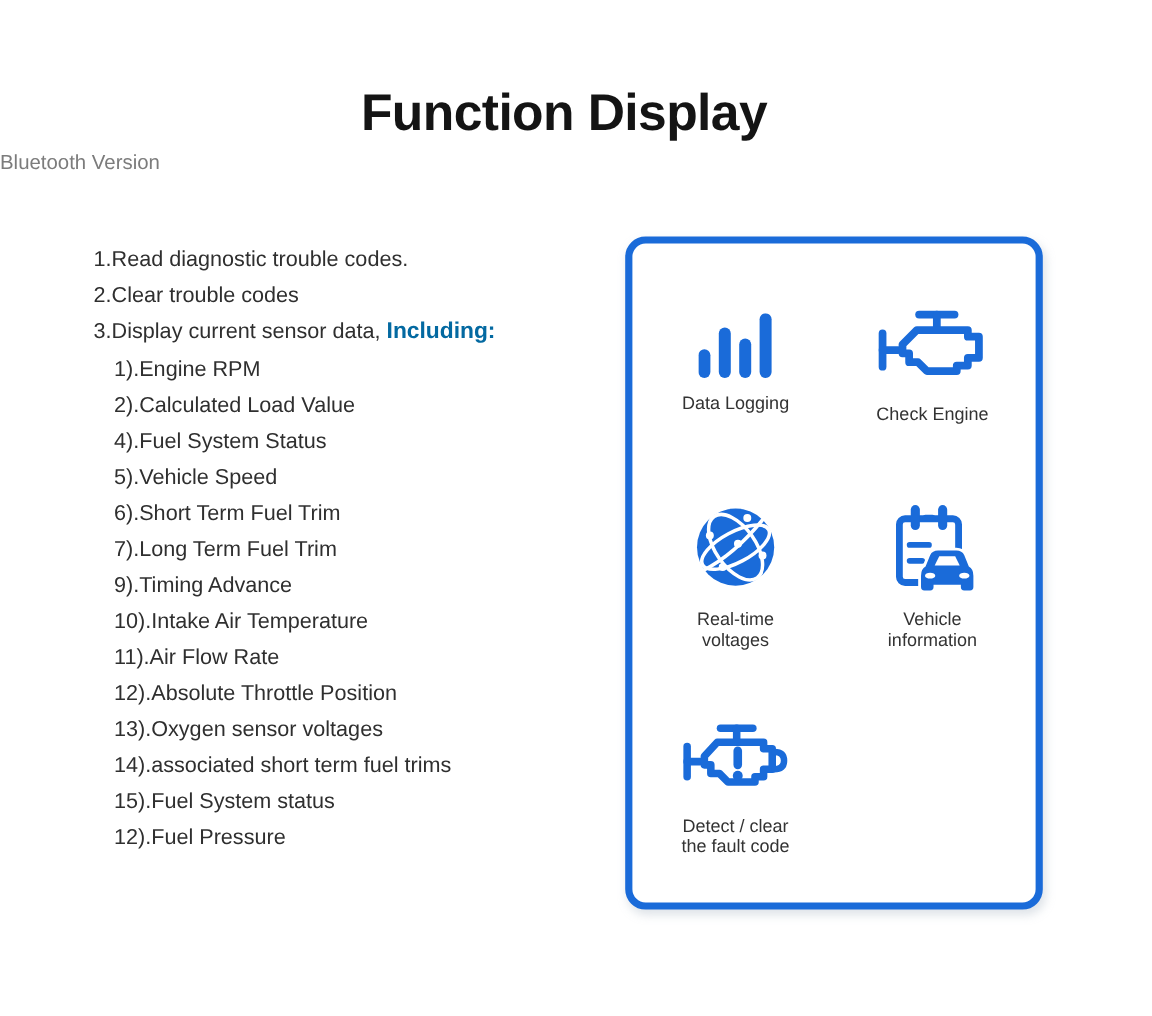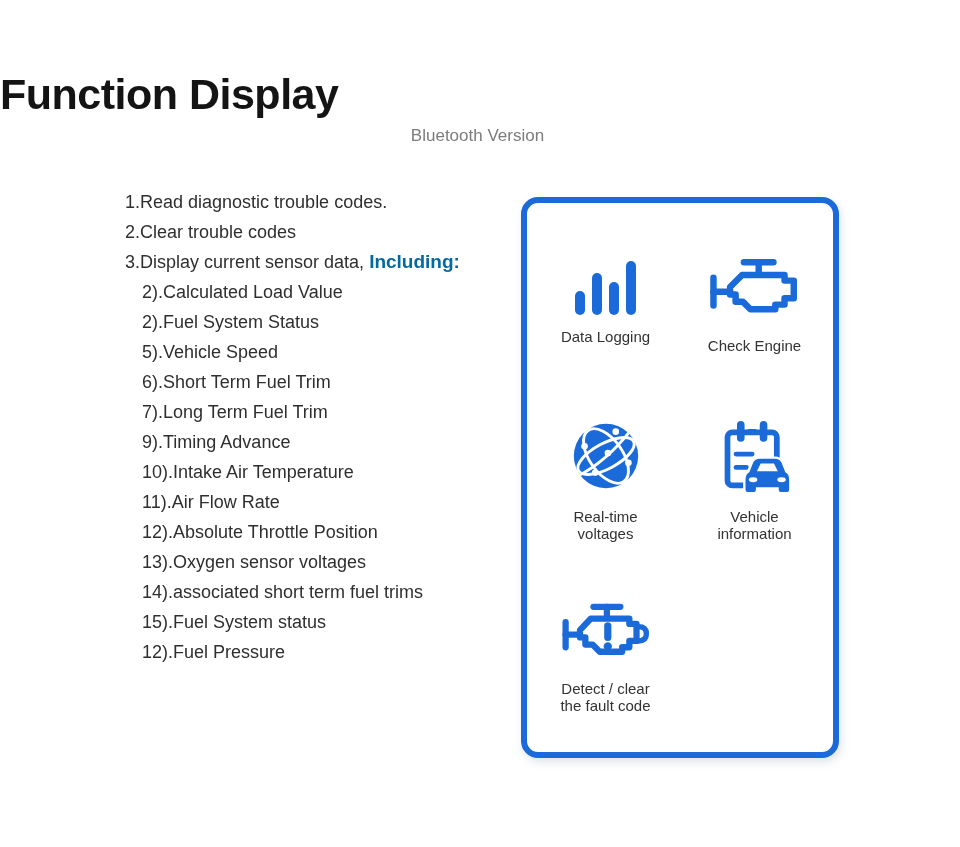--- a/index.html
+++ b/index.html
@@ -5,41 +5,41 @@
   html,body{margin:0;padding:0;background:#ffffff;}
   .page{
     position:relative;
     width:960px;height:847px;
     background:#ffffff;
     font-family:"Liberation Sans", sans-serif;
     overflow:hidden;
   }
   .title{
     position:absolute;top:70px;left:0;width:940px;
-    text-align:left;
+    text-align:center;
     font-size:43px;font-weight:700;letter-spacing:-0.5px;
     color:#141414;margin:0;
   }
   .subtitle{
     position:absolute;top:126px;left:0;width:955px;
-    text-align:center;
+    text-align:left;
     font-size:17px;color:#7c7c7c;
   }
   .features{
-    position:absolute;left:78px;top:187px;
-    color:#2f2f2f;font-size:18px;line-height:30px;margin-left:47px;
+    position:absolute;left:78px;top:201px;
+    color:#2f2f2f;font-size:18px;line-height:30px;
   }
   .main-list,.sub-list{list-style:none;margin:0;padding:0;}
   .sub-list{padding-left:17px;}
   .red-highlight{
     color:#0369a1;font-weight:700;font-size:19px;
   }
   .panel{
     position:absolute;left:521px;top:197px;
-    width:318px;height:561px;
+    width:348px;height:561px;
     box-sizing:border-box;
     border:6px solid #1a6bd9;
     border-radius:17px;
     background:#ffffff;
     box-shadow:2px 4px 8px rgba(160,175,190,0.35);
     display:grid;
     grid-template-columns:1fr 1fr;
     grid-template-rows:1fr 1fr 1fr;
     padding:12px 4px 8px 4px;
   }
@@ -62,22 +62,23 @@
   <h1 class="title">Function Display</h1>
   <div class="subtitle">Bluetooth Version</div>
 
   <div class="features">
     <ul class="main-list">
       <li>1.Read diagnostic trouble codes.</li>
       <li>2.Clear trouble codes</li>
       <li><span>3.Display current sensor data, </span><span class="red-highlight">Including:</span></li>
     </ul>
     <ul class="sub-list">
+      <li>1).Engine RPM</li>
       <li>2).Calculated Load Value</li>
-      <li>2).Fuel System Status</li>
+      <li>4).Fuel System Status</li>
       <li>5).Vehicle Speed</li>
       <li>6).Short Term Fuel Trim</li>
       <li>7).Long Term Fuel Trim</li>
       <li>9).Timing Advance</li>
       <li>10).Intake Air Temperature</li>
       <li>11).Air Flow Rate</li>
       <li>12).Absolute Throttle Position</li>
       <li>13).Oxygen sensor voltages</li>
       <li>14).associated short term fuel trims</li>
       <li>15).Fuel System status</li>

